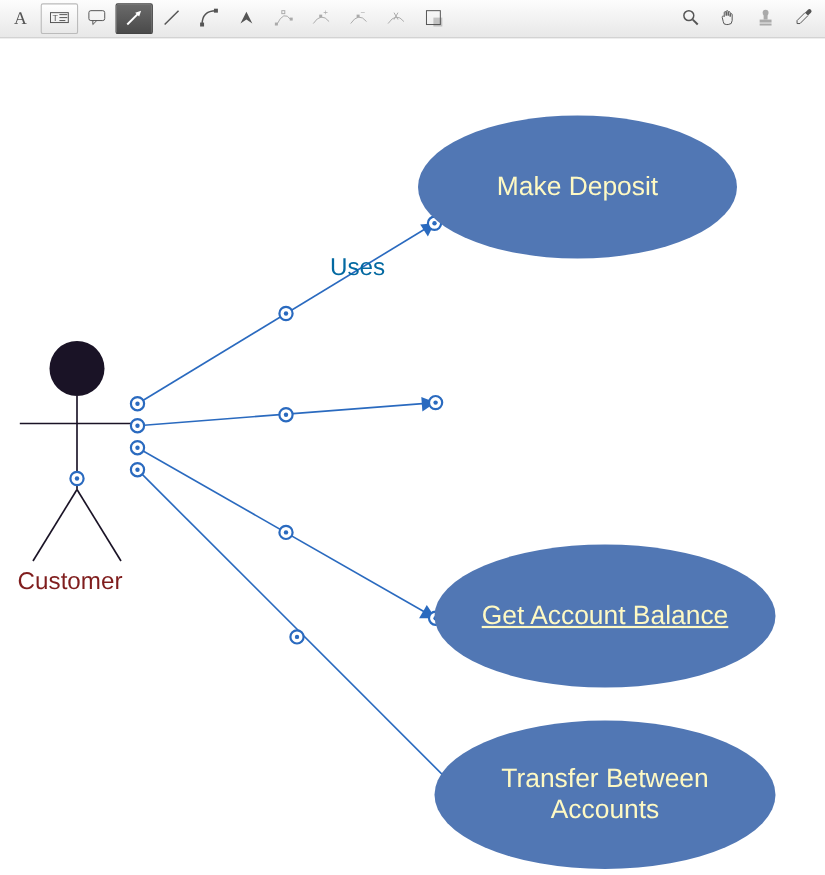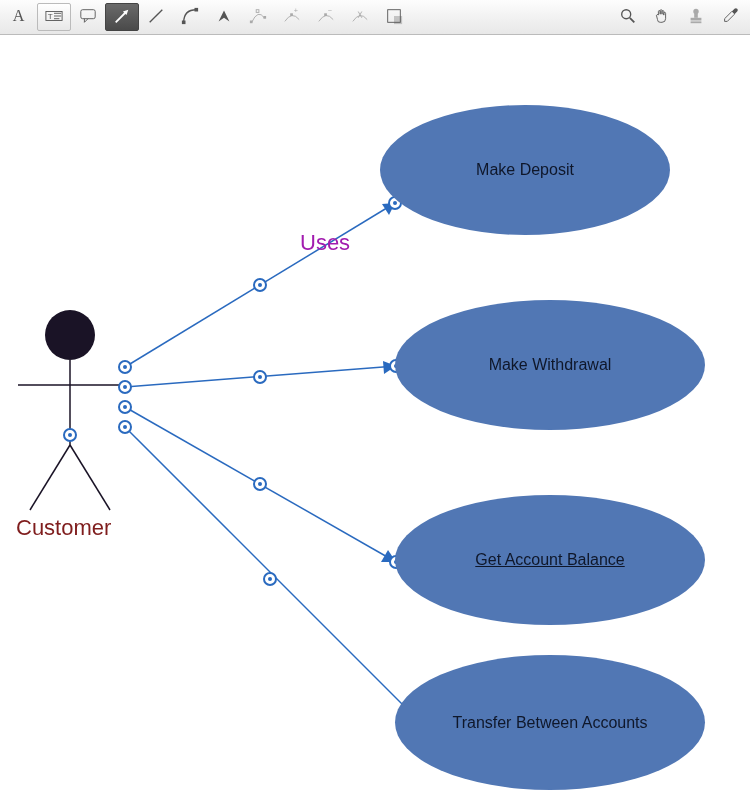--- a/index.html
+++ b/index.html
@@ -43,33 +43,33 @@
       height: 760px;
       background: #fff;
     }
     .actor-label {
       position: absolute;
       color: #7f1d1d;
       font-size: 22px;
     }
     .conn-label {
       position: absolute;
-      color: #a21caf;
+      color: #0369a1;
       font-size: 22px;
     }
     .usecase {
       position: absolute;
       background: #5177b4;
       border-radius: 50%;
       display: flex;
       align-items: center;
       justify-content: center;
       text-align: center;
-      color: #0f172a;
-      font-size: 16px;
+      color: #fef9c3;
+      font-size: 24px;
       line-height: 1.2;
       padding: 10px;
     }
     svg.overlay {
       position: absolute;
       top: 0; left: 0;
       width: 750px; height: 760px;
       pointer-events: none;
     }
     .handle {
@@ -325,23 +325,20 @@
         <circle class="handle-inner" cx="70" cy="400" r="2"></circle>
     </g>
   </svg>
 
   <div class="actor-label" style="left:16px; top:480px;">Customer</div>
 
   <div class="conn-label" style="left:300px; top:195px;">Uses</div>
 
   <div class="usecase" style="left:380px; top:70px; width:290px; height:130px;">
     <span>Make Deposit</span>
-  </div>
-  <div class="usecase" style="left:395px; top:265px; width:310px; height:130px;">
-    <span>Make Withdrawal</span>
   </div>
   <div class="usecase" style="left:395px; top:460px; width:310px; height:130px;text-decoration:underline;">
     <span>Get Account Balance</span>
   </div>
   <div class="usecase" style="left:395px; top:620px; width:310px; height:135px;">
     <span>Transfer Between Accounts</span>
   </div>
 
 </div>
 

